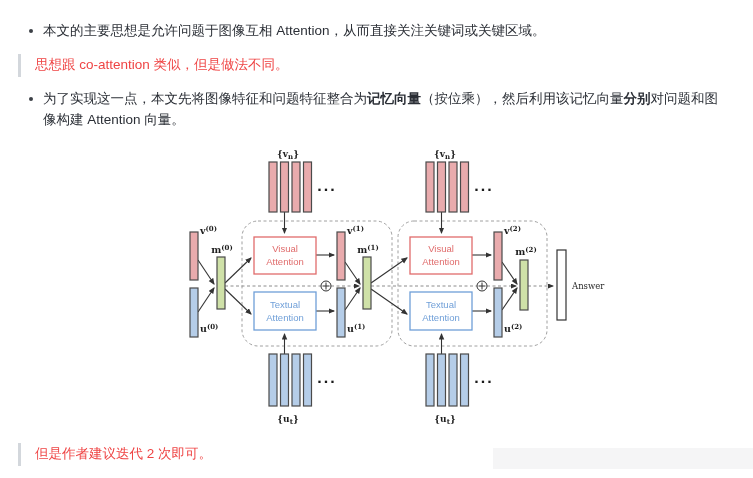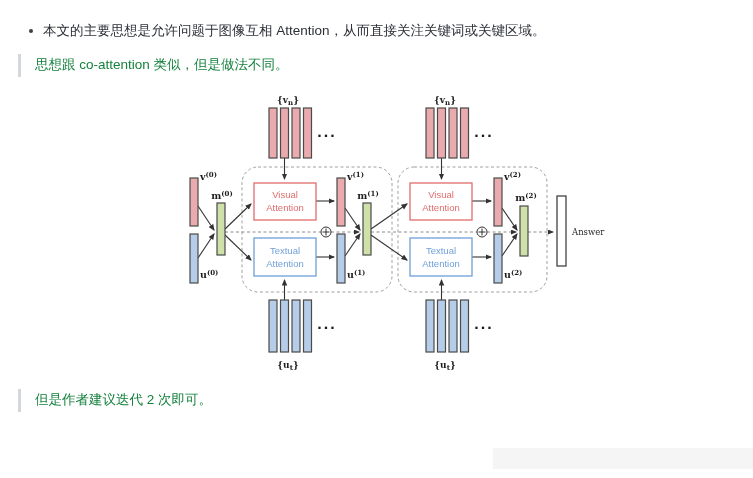--- a/index.html
+++ b/index.html
@@ -13,21 +13,21 @@
   .content { padding:9px 14px 0 14px; font-size:13.5px; line-height:1.55; }
   ul { list-style:none; margin:12px; padding:0; }
   li { position:relative; padding-left:17px; }
   li + li { margin-top:12px; }
   li::before {
     content:""; position:absolute; left:3px; top:8px;
     width:4px; height:4px; border-radius:50%; background:#3c4046;
   }
   blockquote {
     margin:12px 0 12px 4px; padding:1px 0 1px 14px;
-    border-left:3px solid #d3d7dc; color:#15803d;
+    border-left:3px solid #d3d7dc; color:#ef4444;
   }
   b { font-weight:bold; }
   figure { margin:14px 0 0 0; position:relative; height:286px; }
   figure svg { position:absolute; left:169px; top:0; }
 
   
   .mlabel  { font-family:"DejaVu Serif",serif; font-weight:bold; font-size:9.5px; fill:#1d1d1d; }
   .sup     { font-size:7px; }
   .sub     { font-size:7px; }
   .setlabel{ font-family:"DejaVu Serif",serif; font-weight:bold; font-size:9px; fill:#1d1d1d; }
@@ -45,20 +45,21 @@
 
 <div class="content">
 
   <ul>
     <li><span>本文的主要思想是允许问题于图像互相 Attention，从而直接关注关键词或关键区域。</span></li>
   </ul>
 
   <blockquote><span>思想跟 co-attention 类似，但是做法不同。</span></blockquote>
 
   <ul>
+    <li><span>为了实现这一点，本文先将图像特征和问题特征整合为</span><b>记忆向量</b><span>（按位乘），然后利用该记忆向量</span><b>分别</b><span>对问题和图像构建 Attention 向量。</span></li>
   </ul>
 
   <figure>
     <svg width="470" height="286" viewBox="0 0 470 286">
       <defs>
         <marker id="ah" markerWidth="8" markerHeight="8" refX="5" refY="2.5" orient="auto">
           <path d="M0,0 L6,2.5 L0,5 z" fill="#333333"></path>
         </marker>
       </defs>
 

